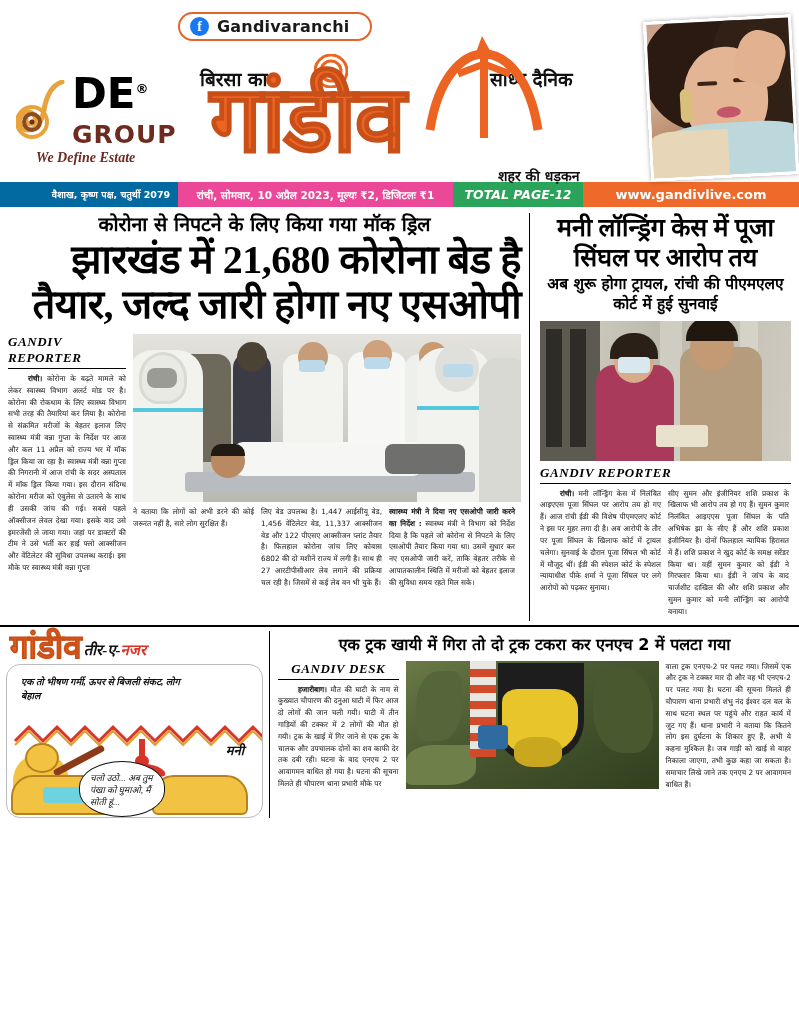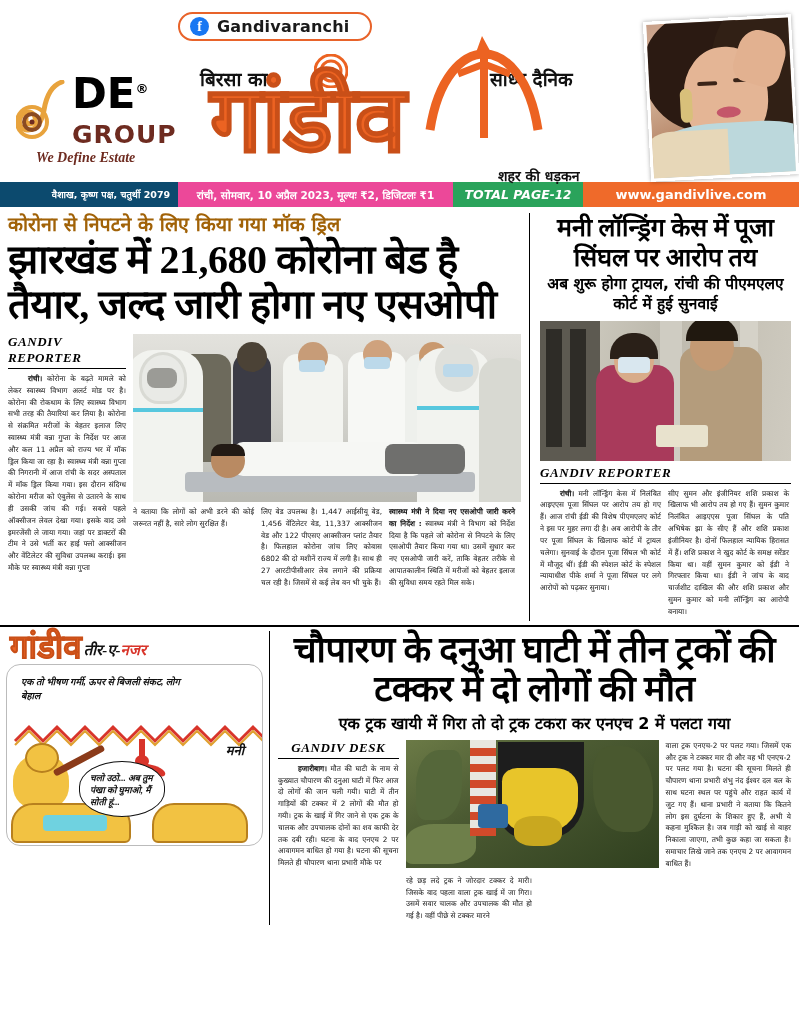--- a/index.html
+++ b/index.html
@@ -106,40 +106,40 @@
     background:#e7d7b8; border-radius:30% 0 0 0; }
   .mp-earring { position:absolute; left:30px; top:66px; width:12px; height:34px;
     background:#d8c07a; border-radius:6px; }
   .mp-hand { position:absolute; right:6px; top:12px; width:48px; height:54px;
     background:#e2b190; border-radius:40% 40% 30% 30%; transform:rotate(20deg); }
 
   
   .infobar { display: flex; width: 799px; height: 25px; align-items: stretch;
     font-family: "DejaVu Sans", sans-serif; font-weight: bold; }
   .ib-seg { display: flex; align-items: center; justify-content: center; color: #fff; }
-  .ib-date1 { background: #0c4a6e; flex: 0 0 178px; font-size: 9.5px; padding-left: 44px; }
+  .ib-date1 { background: #0369a1; flex: 0 0 178px; font-size: 9.5px; padding-left: 44px; }
   .ib-date2 { background: #ec4899; flex: 0 0 275px; font-size: 10.5px; }
   .ib-page  { background: #2aa35b; flex: 0 0 130px; font-size: 12px; font-style: italic; }
   .ib-page .tp { font-size: 12.5px; }
   .ib-web   { background: #ef6a2a; flex: 1; font-size: 13px; }
 
   
   .top-area { position: relative; display: flex; width: 799px; padding-top: 6px; }
 
   .left-story { width: 529px; padding: 0 8px; position: relative; }
   .right-story { width: 270px; padding: 0 8px 0 10px; position: relative;
     border-left: 1.5px solid #000; }
 
   .kicker {
-    text-align: left; font-family: "DejaVu Sans", sans-serif;
-    font-weight: bold; font-size: 19.5px; color: #a16207; line-height: 1.25;
+    text-align: center; font-family: "DejaVu Sans", sans-serif;
+    font-weight: bold; font-size: 19.5px; color: #000000; line-height: 1.25;
     padding-bottom: 1px;
   }
   .headline-main {
-    text-align: left; font-family: "Liberation Serif", serif;
+    text-align: right; font-family: "Liberation Serif", serif;
     font-weight: bold; font-size: 40px; color: #000; line-height: 1.12;
     letter-spacing: -0.5px;
   }
   .headline-r {
     text-align: center; font-family: "Liberation Serif", serif;
     font-weight: bold; font-size: 25px; color: #000; line-height: 1.18;
   }
   .subhead-r {
     text-align: center; font-family: "DejaVu Sans", sans-serif;
     font-weight: bold; font-size: 15.5px; color: #000; line-height: 1.28;
@@ -183,38 +183,38 @@
     font-size: 33px; color: #ec6322; line-height: 0.95;
     -webkit-text-stroke: 1px #c94f18;
   }
   .ct-teer {
     font-family: "Liberation Serif", serif; font-weight: bold; font-style: italic;
     font-size: 15px; color: #111; padding-bottom: 3px;
   }
   .ct-teer .red { color: #d8342a; }
 
   .cartoon-frame {
-    position: relative; margin-top: 2px; height: 182px; width: 100%;
+    position: relative; margin-top: 2px; height: 154px; width: 100%;
     border: 1px solid #bbb; border-radius: 14px; background: #fff; overflow: hidden;
   }
   .cap-text {
     position: absolute; left: 14px; top: 10px; width: 180px;
     font-family: "Liberation Serif", serif; font-style: italic; font-weight: bold;
     font-size: 9.5px; color: #111; line-height: 1.5;
   }
   .sign {
     position: absolute; right: 18px; top: 76px;
     font-family: "Liberation Serif", serif; font-style: italic; font-weight: bold;
     font-size: 13px; color: #111;
   }
   .bubble {
     position: absolute; left: 72px; top: 96px; width: 86px; height: 56px;
     border: 1.6px solid #111; border-radius: 50% / 46%;
     background: #fff; z-index: 5;
-    font-family: "Liberation Serif", serif; font-style: italic; font-weight: bold;
+    font-family: "Liberation Serif", serif; font-style: italic; font-weight: normal;
     font-size: 9px; line-height: 1.35; color: #111;
     padding: 10px 8px 0 10px;
   }
   .zigzag { position: absolute; left: 6px; top: 56px; width: 258px; height: 26px; }
   .fan { position: absolute; left: 108px; top: 74px; width: 54px; height: 46px; }
 
   .headline-b {
     text-align: center; font-family: "Liberation Serif", serif;
     font-weight: bold; font-size: 36px; color: #000; line-height: 1.1;
     letter-spacing: -0.4px;
@@ -431,21 +431,20 @@
         <div style="position:absolute;left:44px;top:92px;width:56px;height:7px;background:#8b3b1a;transform:rotate(-28deg);border-radius:3px;"></div>
         <div style="position:absolute;left:4px;bottom:2px;width:120px;height:40px;background:#f2c242;border-radius:22px 22px 6px 6px;border:2px solid #b8801e;"></div>
         <div style="position:absolute;left:36px;bottom:14px;width:64px;height:16px;background:#6fd2e0;border-radius:4px;"></div>
         <div style="position:absolute;right:14px;bottom:2px;width:96px;height:40px;background:#f2c242;border-radius:22px 22px 6px 6px;border:2px solid #b8801e;"></div>
 
         <div class="bubble">चलो उठो... अब तुम पंखा को घुमाओ, मैं सोती हूं...</div>
       </div>
     </div>
 
     <div class="bottom-story">
-      <div class="headline-b">चौपारण के दनुआ घाटी में तीन ट्रकों की टक्कर में दो लोगों की मौत</div>
       <div class="subhead-b">एक ट्रक खायी में गिरा तो दो ट्रक टकरा कर एनएच 2 में पलटा गया</div>
 
       <div class="cols" style="margin-top:6px;">
         <div style="width:121px;">
           <div class="byline" style="text-align:center;">GANDIV DESK</div>
           <div class="col">
             <p><span class="dateline">हजारीबाग।</span><span> मौत की घाटी के नाम से कुख्यात चौपारण की दनुआ घाटी में फिर आज दो लोगों की जान चली गयी। घाटी में तीन गाड़ियों की टक्कर में 2 लोगों की मौत हो गयी। ट्रक के खाई में गिर जाने से एक ट्रक के चालक और उपचालक दोनों का शव काफी देर तक दबी रही। घटना के बाद एनएच 2 पर आवागमन बाधित हो गया है। घटना की सूचना मिलते ही चौपारण थाना प्रभारी मौके पर</span></p>
           </div>
         </div>
 
@@ -468,20 +467,17 @@
 
         <div class="col" style="width:126px;">
           <p>वाला ट्रक एनएच-2 पर पलट गया। जिसमें एक और ट्रक ने टक्कर मार दी और वह भी एनएच-2 पर पलट गया है। घटना की सूचना मिलते ही चौपारण थाना प्रभारी शंभु नंद ईश्वर दल बल के साथ घटना स्थल पर पहुंचे और राहत कार्य में जुट गए हैं। थाना प्रभारी ने बताया कि कितने लोग इस दुर्घटना के शिकार हुए हैं, अभी ये कहना मुश्किल है। जब गाड़ी को खाई से बाहर निकाला जाएगा, तभी कुछ कहा जा सकता है। समाचार लिखे जाने तक एनएच 2 पर आवागमन बाधित हैं।</p>
         </div>
       </div>
 
       <div class="cols" style="margin-top:2px;">
         <div class="col" style="width:121px;">
           <p></p>
         </div>
-        <div class="col" style="width:126px;">
-          <p>रहे छड़ लदे ट्रक ने जोरदार टक्कर दे मारी। जिसके बाद पहला वाला ट्रक खाई में जा गिरा। उसमें सवार चालक और उपचालक की मौत हो गई है। वहीं पीछे से टक्कर मारने</p>
-        </div>
         <div class="col" style="width:126px;"></div>
       </div>
     </div>
   </div>
 </div>
 
 </body></html>

